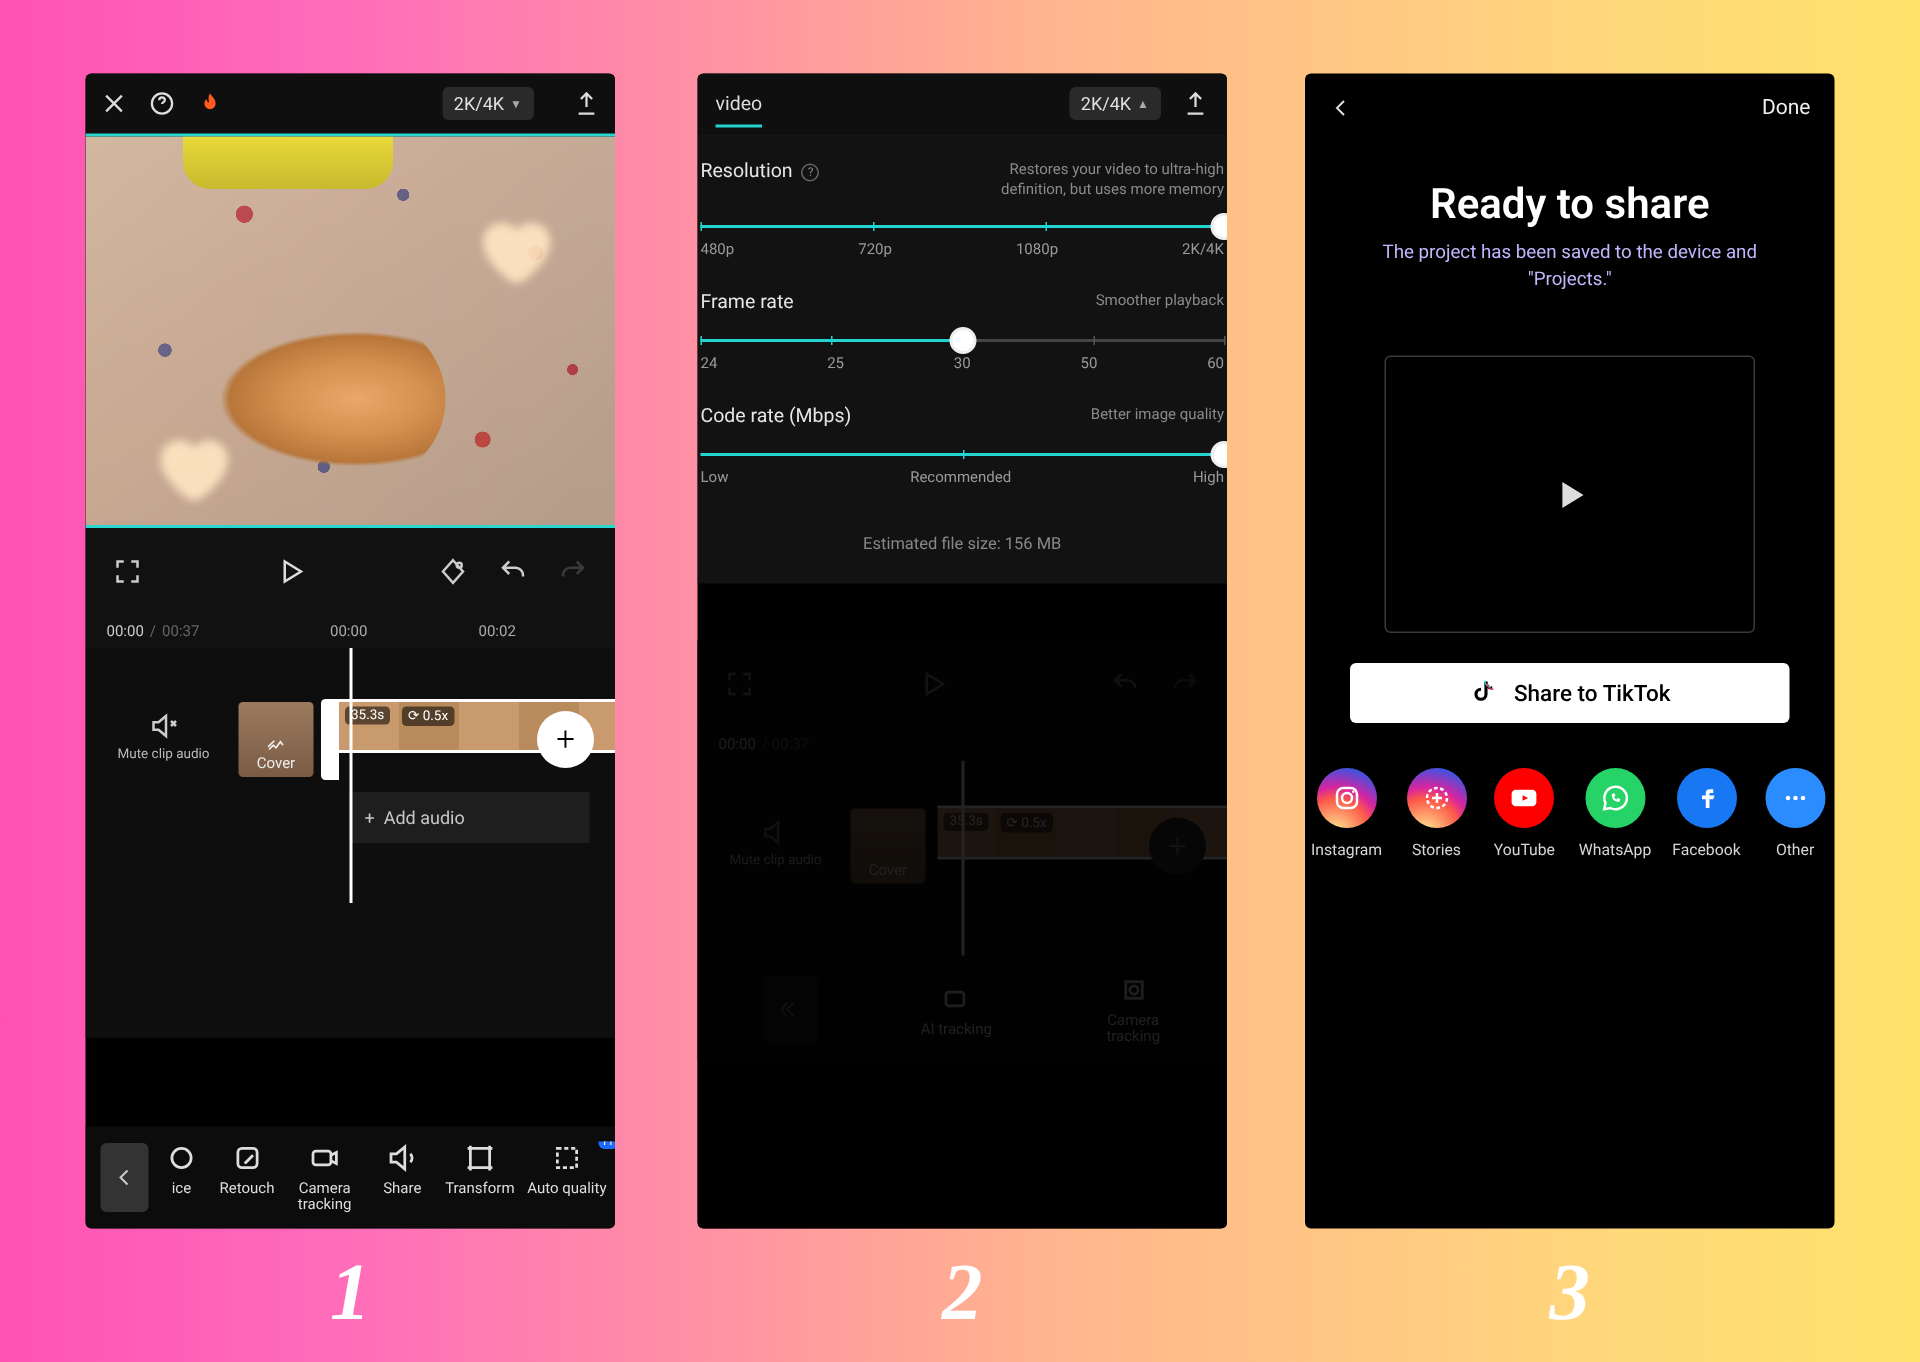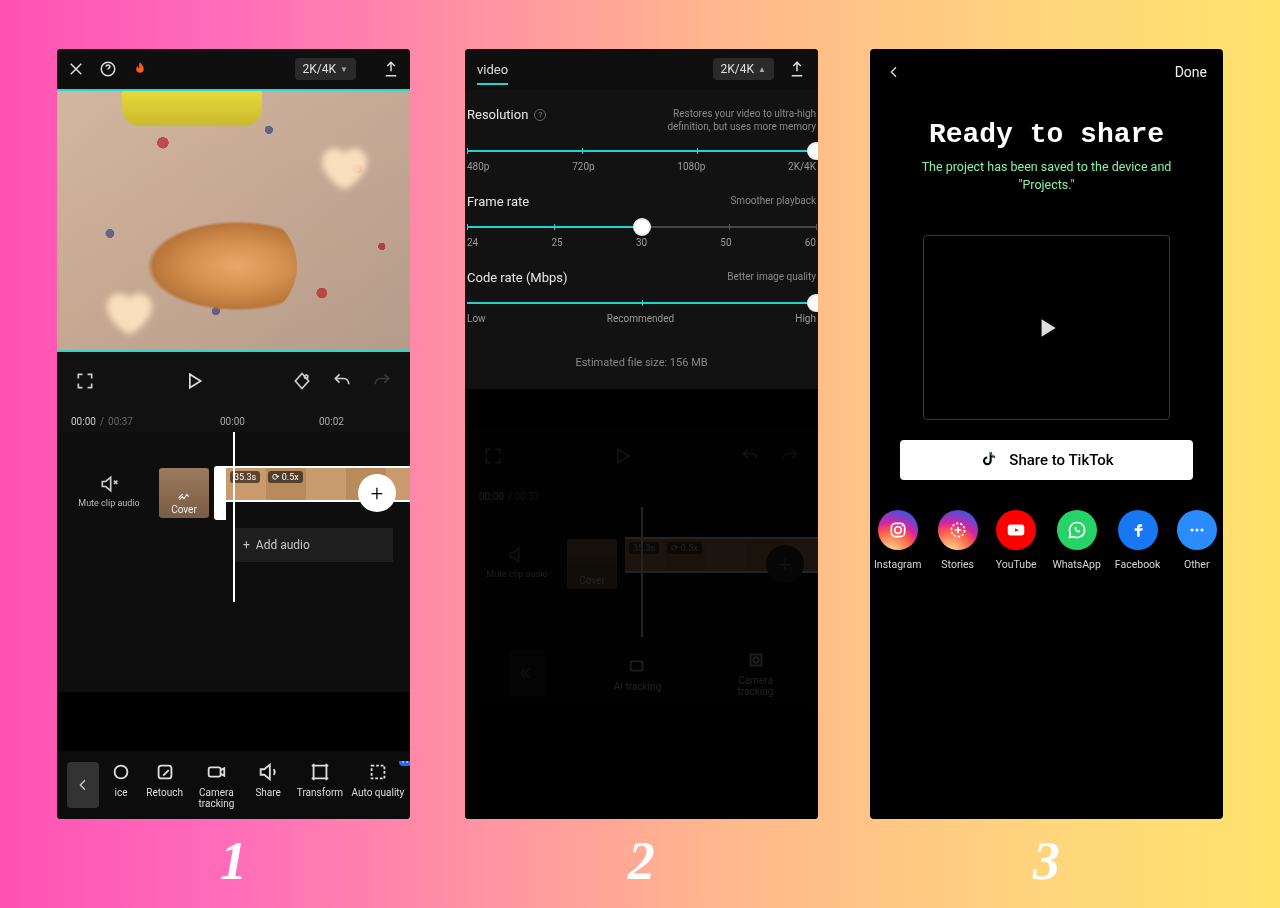--- a/index.html
+++ b/index.html
@@ -197,22 +197,22 @@
   .p2 .ghost {
     position:absolute; left:0; right:0; bottom:0; height:392px; background:#000; opacity:1;
   }
   .p2 .ghost .overlay { position:absolute; inset:0; background:rgba(0,0,0,0.6); }
   .p2 .ghost .inner { position:relative; filter: brightness(0.35); }
 
   
   .p3 .top3 {
     height: 46px; display:flex; align-items:center; justify-content:space-between; padding:0 16px;
   }
-  .p3 h1 { text-align:center; font-size:28px; font-weight:600; color:#fff; margin-top:24px;font-family:Liberation Mono, monospace; }
-  .p3 .sub { text-align:center; font-size:12.5px; color:#86efac; margin:8px 26px 0; line-height:1.4; }
+  .p3 h1 { text-align:center; font-size:28px; font-weight:600; color:#fff; margin-top:24px; }
+  .p3 .sub { text-align:center; font-size:12.5px; color:#c4b5fd; margin:8px 26px 0; line-height:1.4; }
   .p3 .vidframe {
     margin: 42px auto 0; width:247px; height:185px; border:1px solid #3a3a3a; border-radius:4px;
     display:flex; align-items:center; justify-content:center;
   }
   .p3 .share-tiktok {
     margin: 20px auto 0; width:293px; height:40px; background:#fff; color:#000; border-radius:4px;
     display:flex; align-items:center; justify-content:center; gap:10px; font-size:15px; font-weight:500;
   }
   .share-row {
     display:flex; gap:14px; justify-content:center; margin-top:30px; padding:0 4px;

